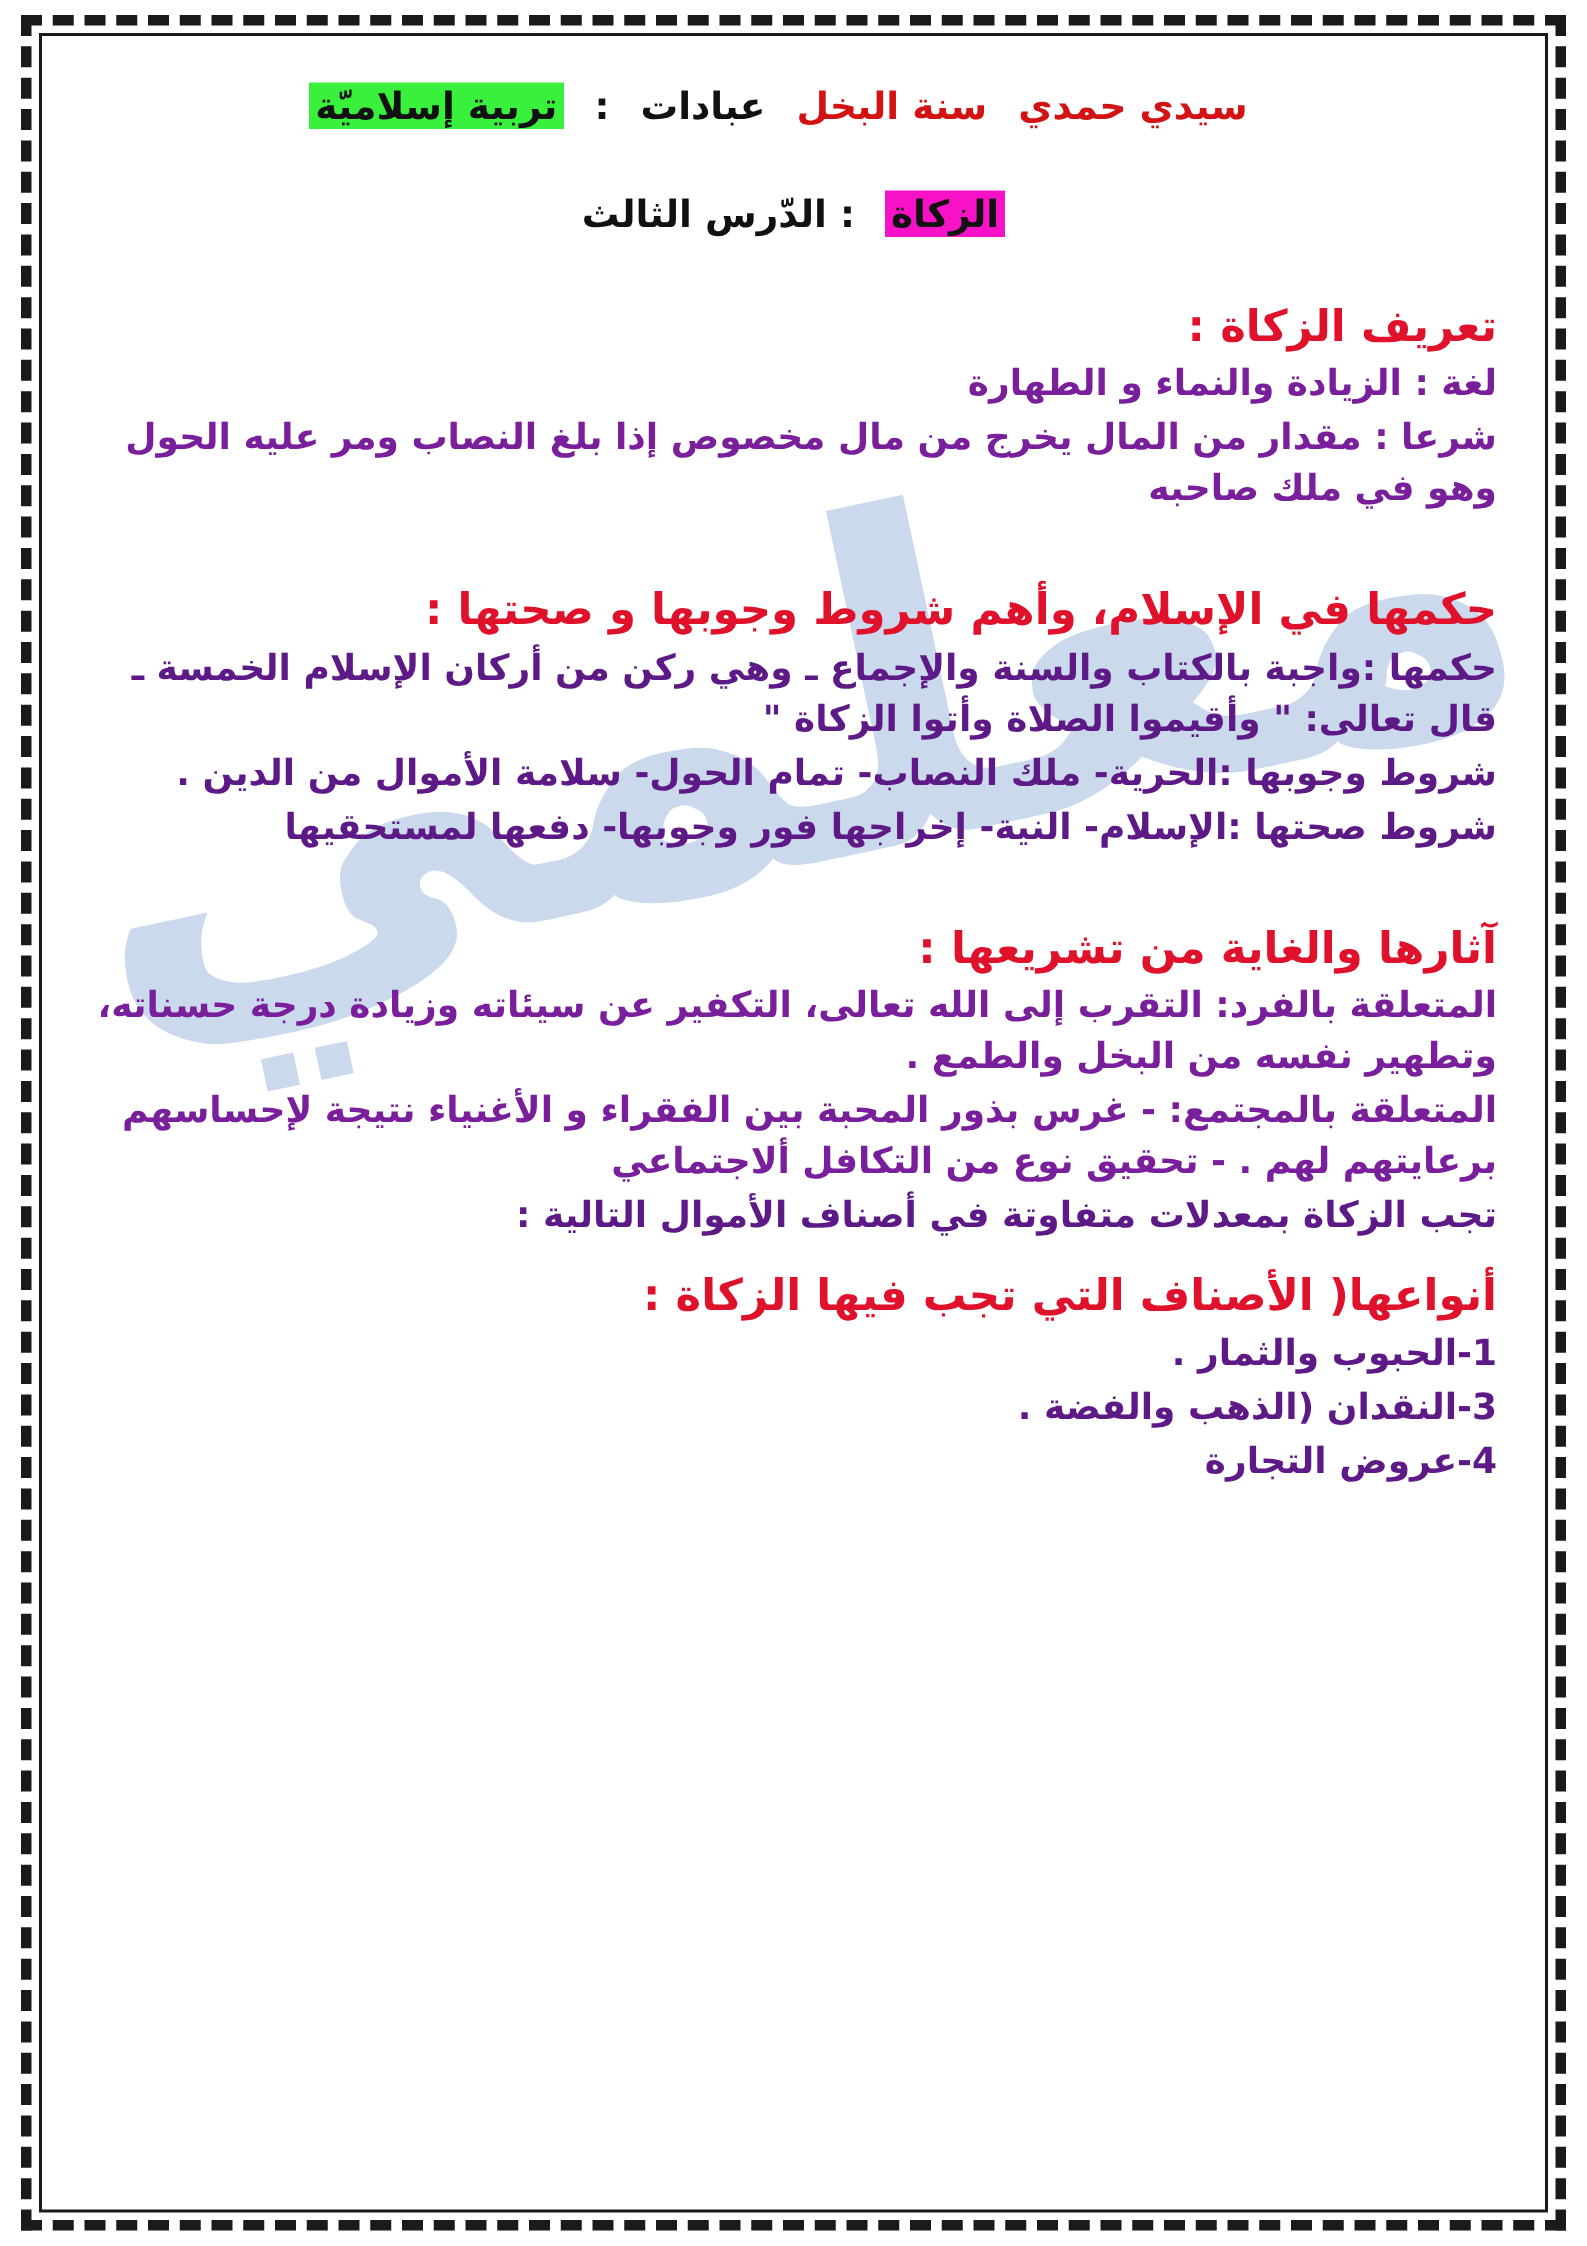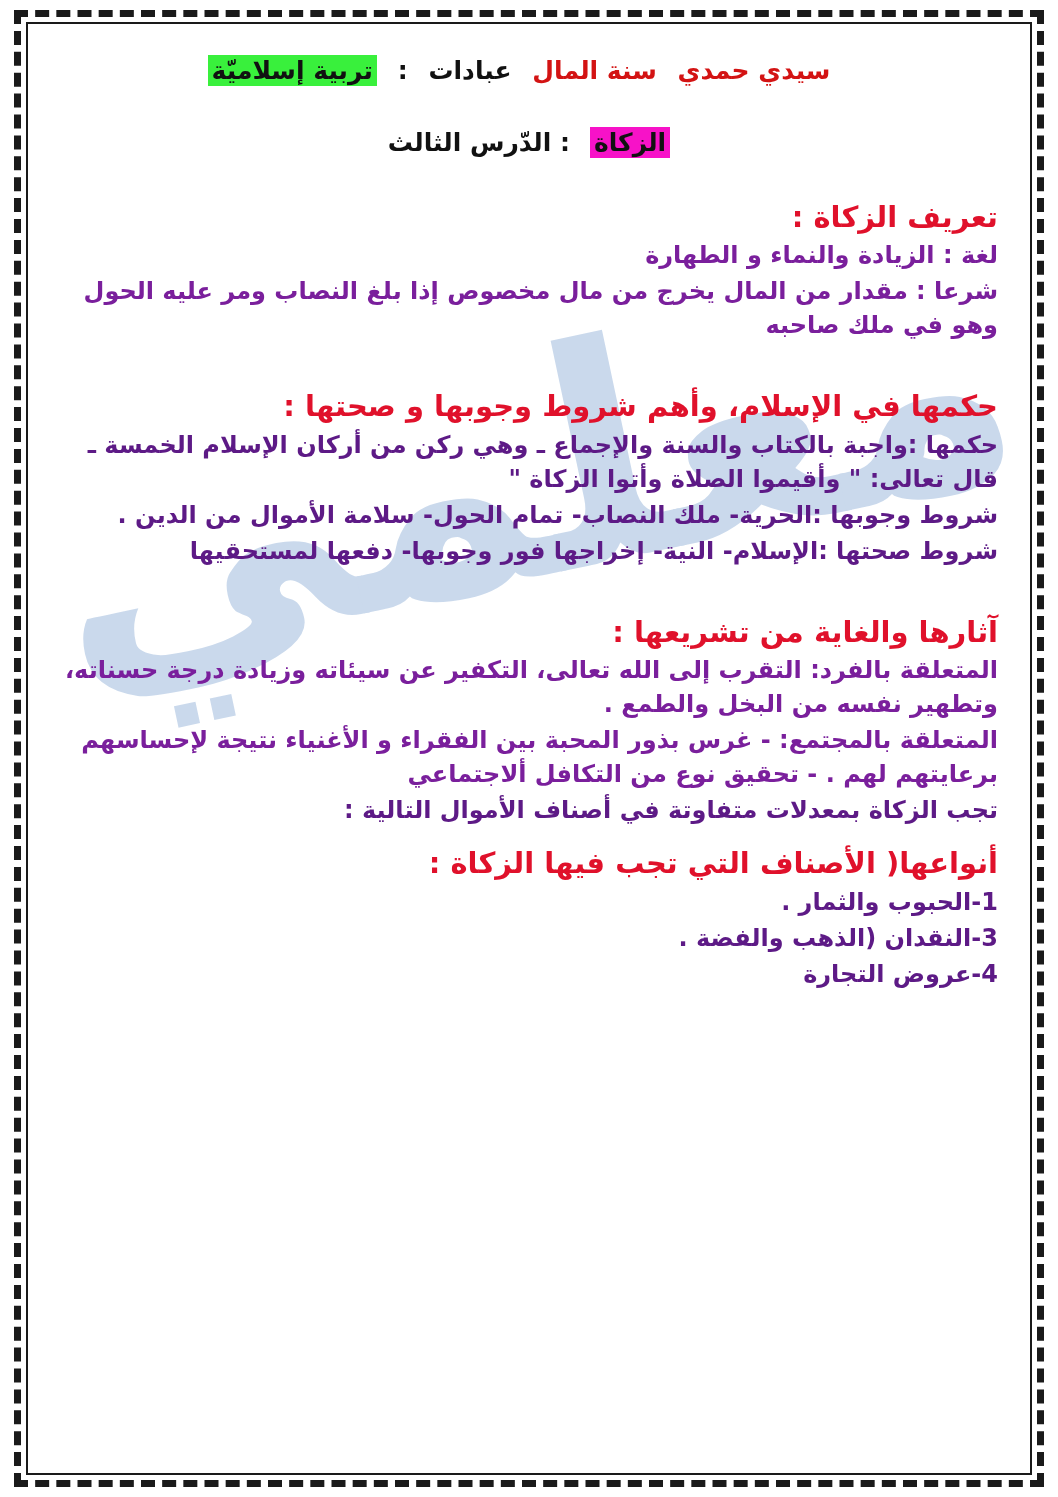--- a/index.html
+++ b/index.html
@@ -121,21 +121,21 @@
 <body>
 
 <div class="page-frame"></div>
 <div class="page-frame-inner"></div>
 <div class="watermark">معلمي</div>
 
 <div class="content">
 
   <div class="header-line">
     <span class="hl-part hl-teacher">سيدي حمدي</span>
-    <span class="hl-part hl-red">سنة المال</span>
+    <span class="hl-part hl-red">سنة البخل</span>
     <span class="hl-part hl-label">عبادات</span>
     <span class="hl-part hl-label">:</span>
     <span class="hl-part hl-green">تربية إسلاميّة</span>
   </div>
 
   <div class="lesson-line">
     <span class="hl-pink">الزكاة</span><span>:</span>
     <span>الدّرس الثالث</span>
   </div>
 

